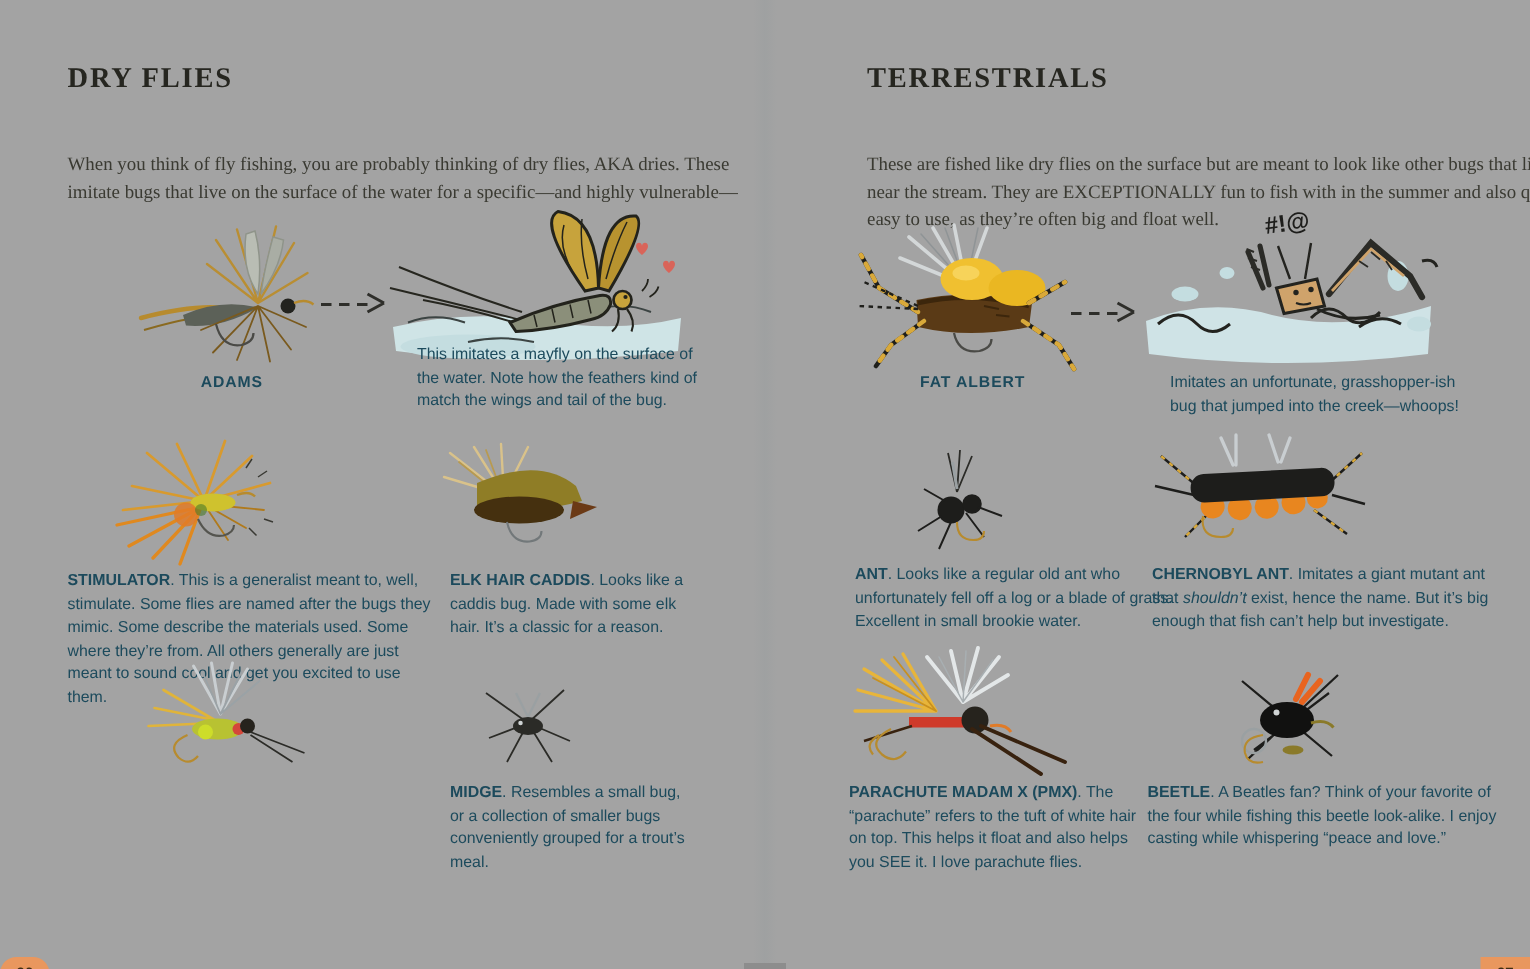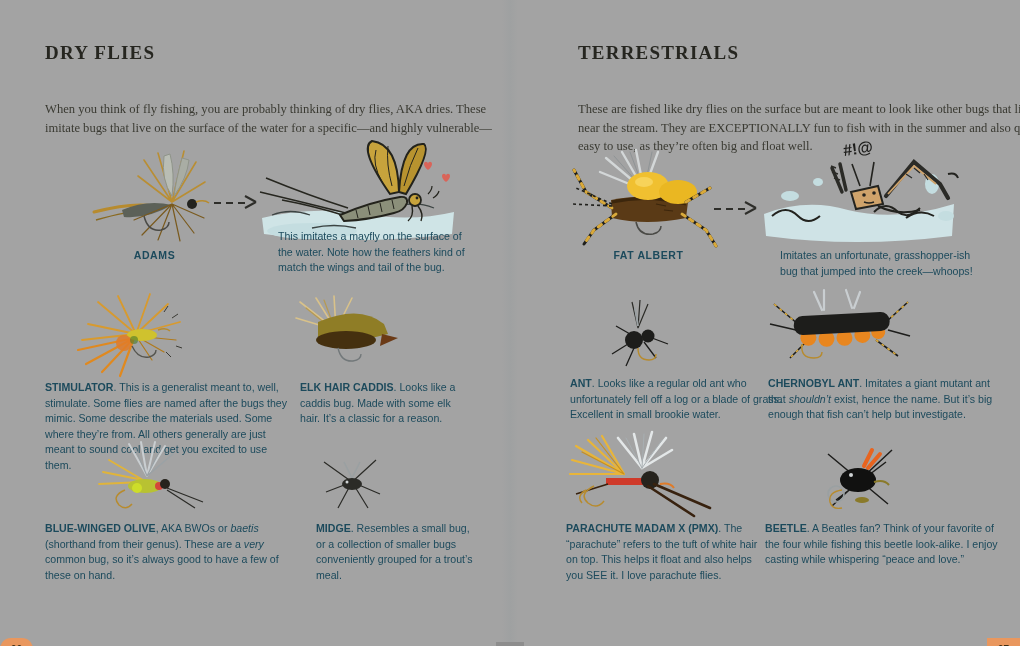--- a/index.html
+++ b/index.html
@@ -111,24 +111,21 @@
     <path d="M40 52 q-14 6 -6 15 q7 6 13 -1" stroke="#b78b2e" stroke-width="1.5" fill="none"></path>
   </svg>
 
   <svg class="illus" style="left:316px;top:452px;" width="72" height="62" viewBox="0 0 72 62">
     <path d="M36 30 L8 10 M36 30 L10 40 M36 30 L22 56 M36 30 L52 56 M36 30 L64 42 M36 30 L60 8" stroke="#2b2b27" stroke-width="1.2"></path>
     <path d="M36 26 L28 10 M36 26 L44 10" stroke="#9aa0a2" stroke-width="1.6"></path>
     <ellipse cx="36" cy="32" rx="10" ry="6" fill="#2b2b27"></ellipse>
     <circle cx="31" cy="30" r="1.5" fill="#cfd3d4"></circle>
   </svg>
 
-  <div class="entry" style="left:45px;top:521px;width:253px;">
-    <b>BLUE-WINGED OLIVE</b><span><span>, AKA BWOs or </span><span style="font-style: italic;">baetis</span><span> (shorthand from their genus). These are a </span><span style="font-style: italic;">very</span><span> common bug, so it’s always good to have a few of these on hand.</span></span>
-  </div>
-  <div class="entry" style="left:316px;top:521px;width:165px;">
+  <div class="entry" style="left:300px;top:521px;width:165px;">
     <b>MIDGE</b><span><span>. Resembles a small bug, or a collection of smaller bugs conveniently grouped for a trout’s meal.</span></span>
   </div>
 
   <div class="tab" style="left:0;top:638px;border-radius:11px;">
     <span>96</span>
   </div>
 
   <div class="page-title" style="left:578px;top:42px;">TERRESTRIALS</div>
   <div class="intro" style="left:578px;top:68px;">
     <div>These are fished like dry flies on the surface but are meant to look like other bugs that live</div>

